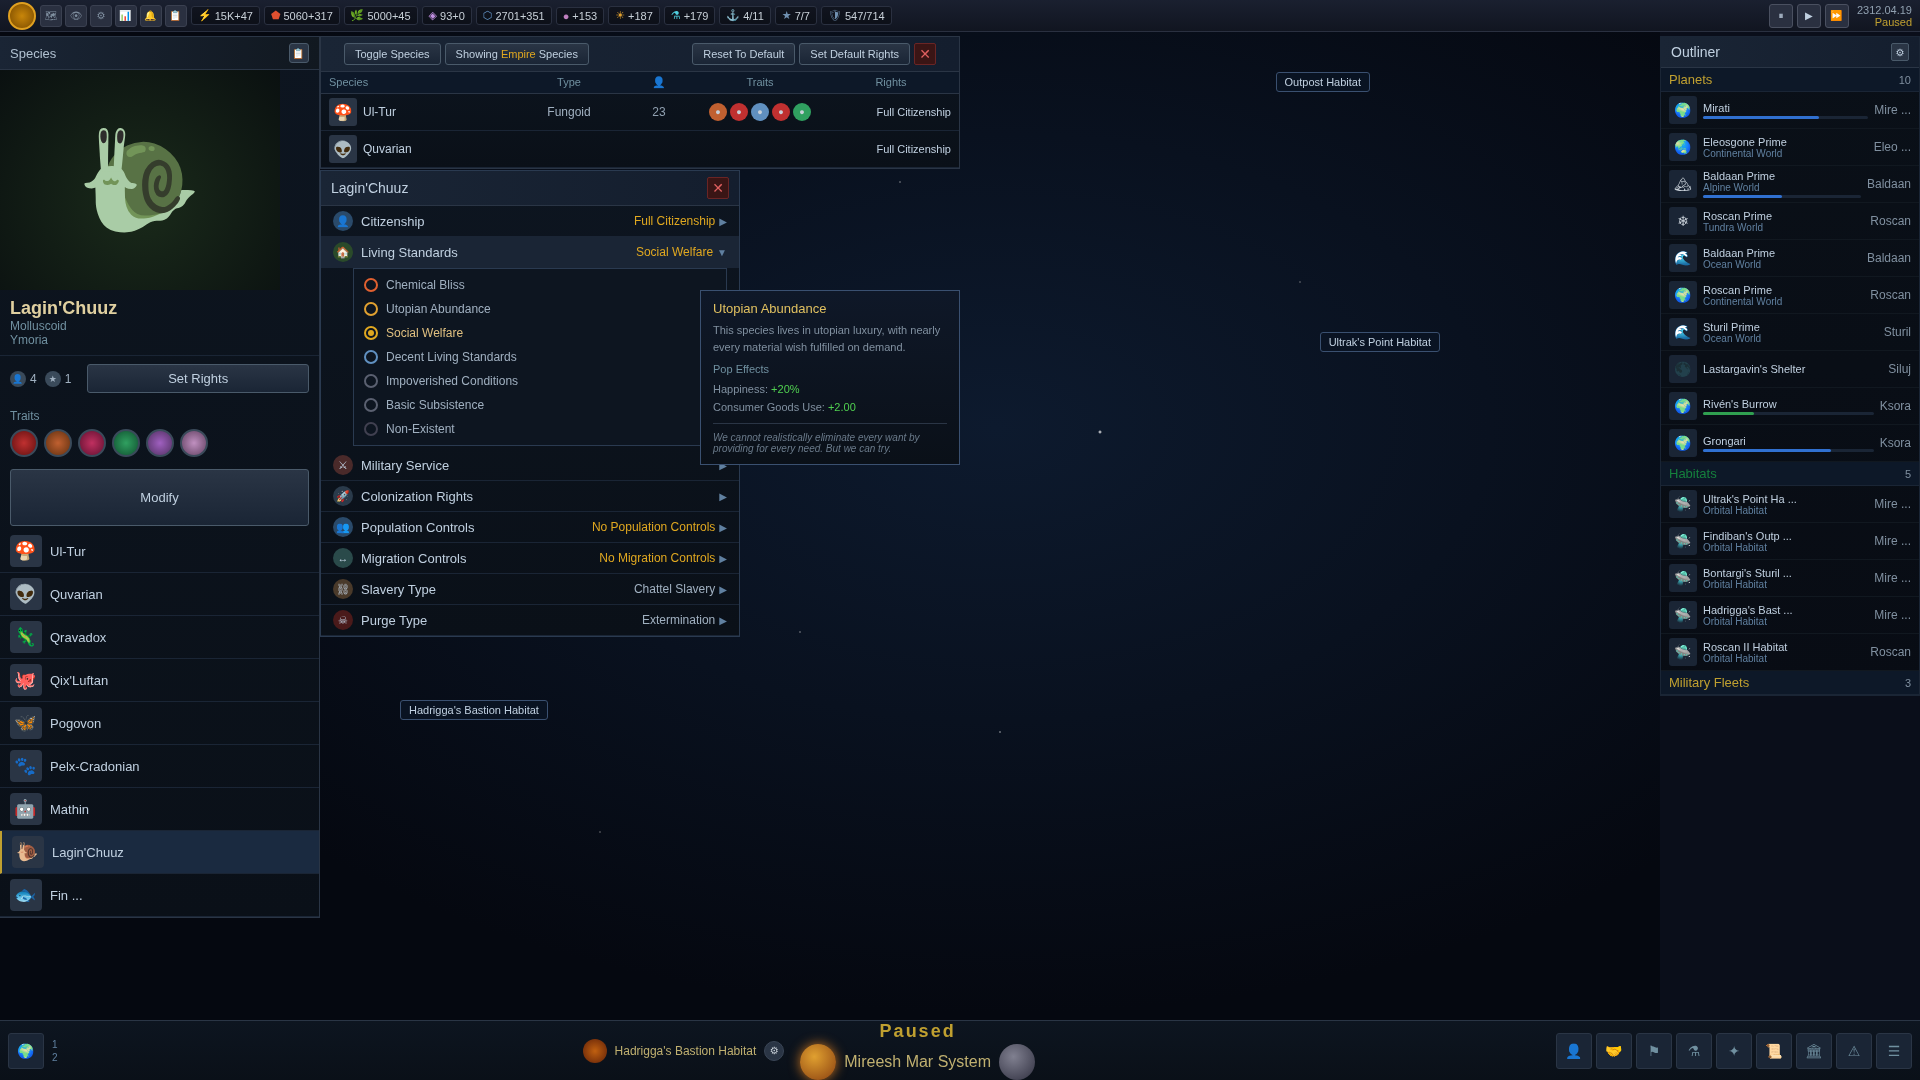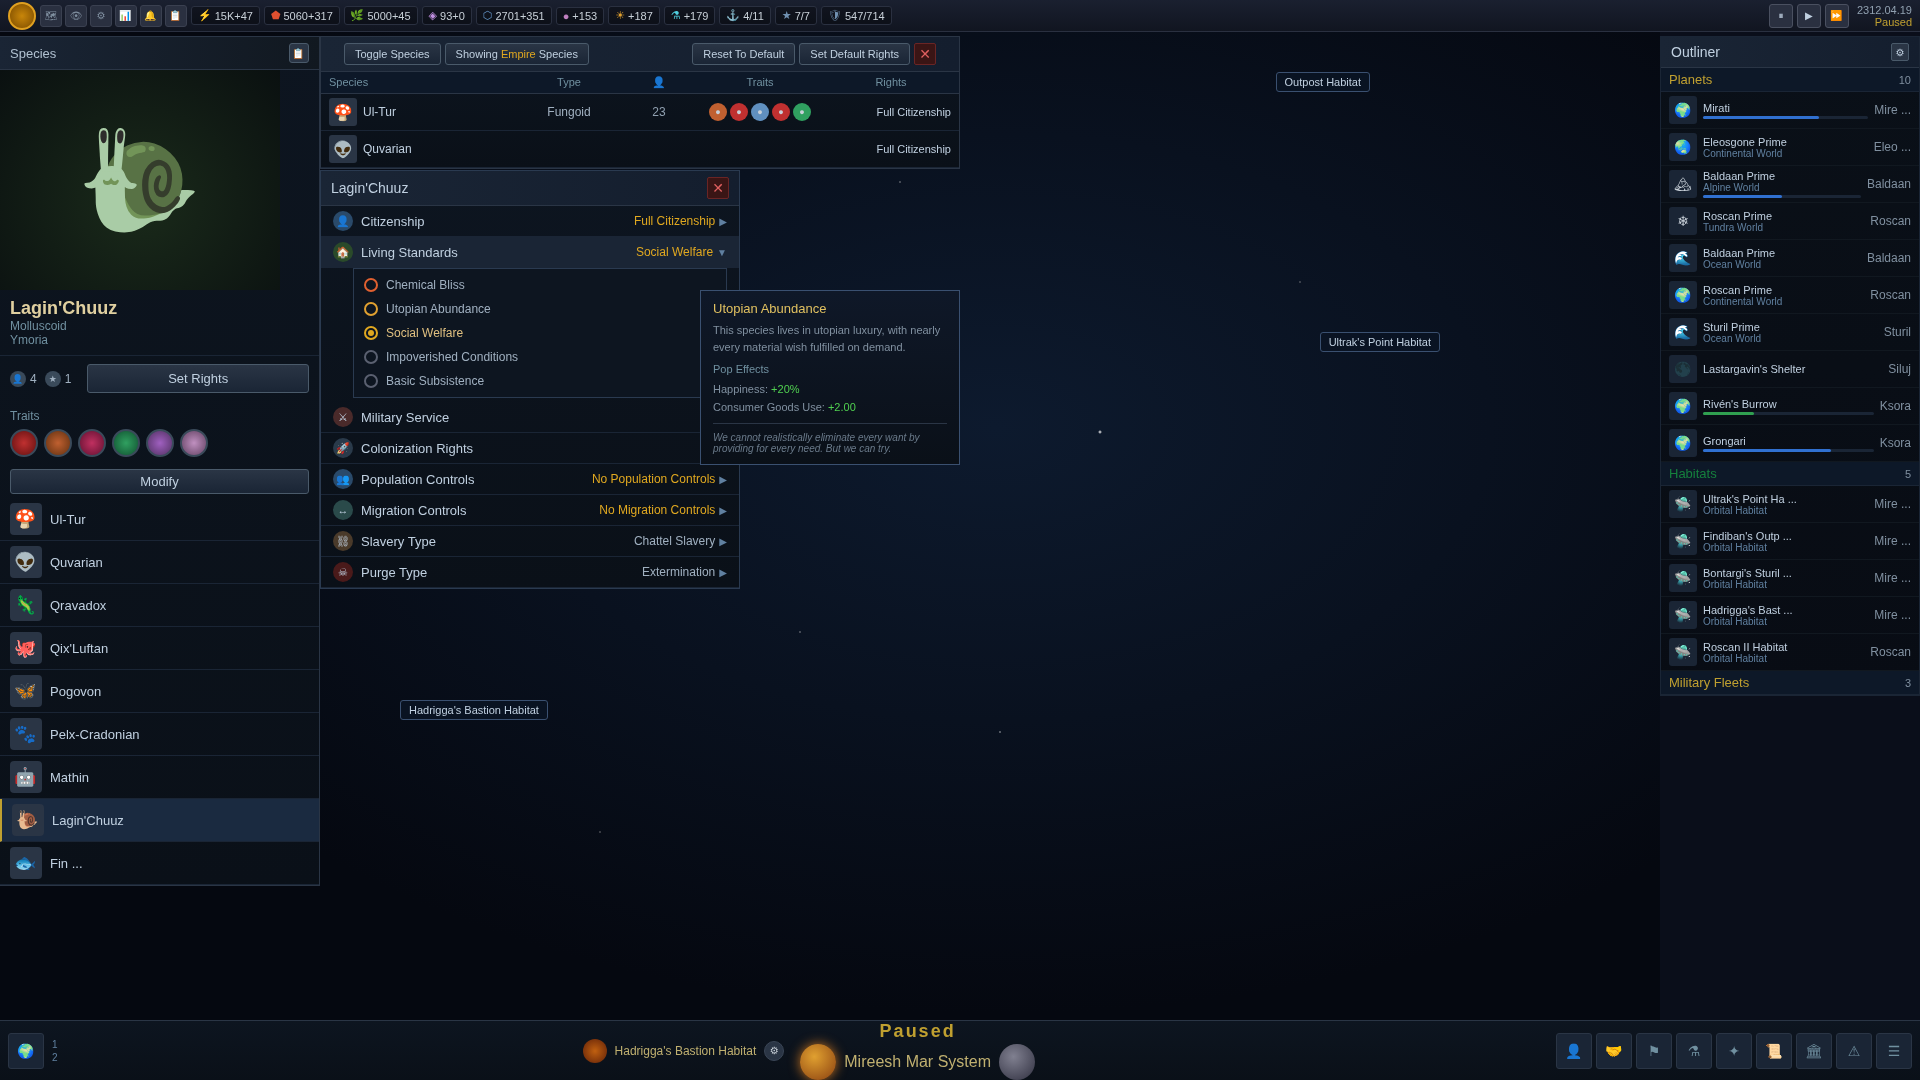--- a/index.html
+++ b/index.html
@@ -164,21 +164,21 @@
     .trait-icon {
       width: 28px; height: 28px;
       border-radius: 50%;
       border: 2px solid #3a4a5a;
     }
     .modify-btn {
       margin: 4px 10px;
       background: linear-gradient(180deg, #2a3545 0%, #1a2535 100%);
       border: 1px solid #4a5a6a;
       border-radius: 3px;
-      padding: 4px 14px;
+      padding: 20px 14px;
       color: #c0d0e0;
       font-size: 13px;
       text-align: center;
       cursor: pointer;
     }
     .species-list {
       margin-top: 4px;
     }
     .species-list-item {
       display: flex; align-items: center; gap: 8px;
@@ -721,27 +721,35 @@
       <span>Chemical Bliss</span>
     </div>
     <div class="living-option utopian">
       <div class="radio-circle"></div>
       <span>Utopian Abundance</span>
     </div>
     <div class="living-option social">
       <div class="radio-circle selected"></div>
       <span style="color:#e0c080;">Social Welfare</span>
     </div>
+    <div class="living-option decent">
+      <div class="radio-circle"></div>
+      <span>Decent Living Standards</span>
+    </div>
     <div class="living-option impoverished">
       <div class="radio-circle"></div>
       <span>Impoverished Conditions</span>
     </div>
     <div class="living-option basic">
       <div class="radio-circle"></div>
       <span>Basic Subsistence</span>
+    </div>
+    <div class="living-option nonexistent">
+      <div class="radio-circle"></div>
+      <span>Non-Existent</span>
     </div>
   </div>
 
   <div class="rights-row">
     <div class="rights-row-left">
       <div class="rights-icon" style="background:#4a2a2a;">⚔</div>
       <span>Military Service</span>
     </div>
     <div class="rights-value">
       <span class="arrow-icon">▶</span>

